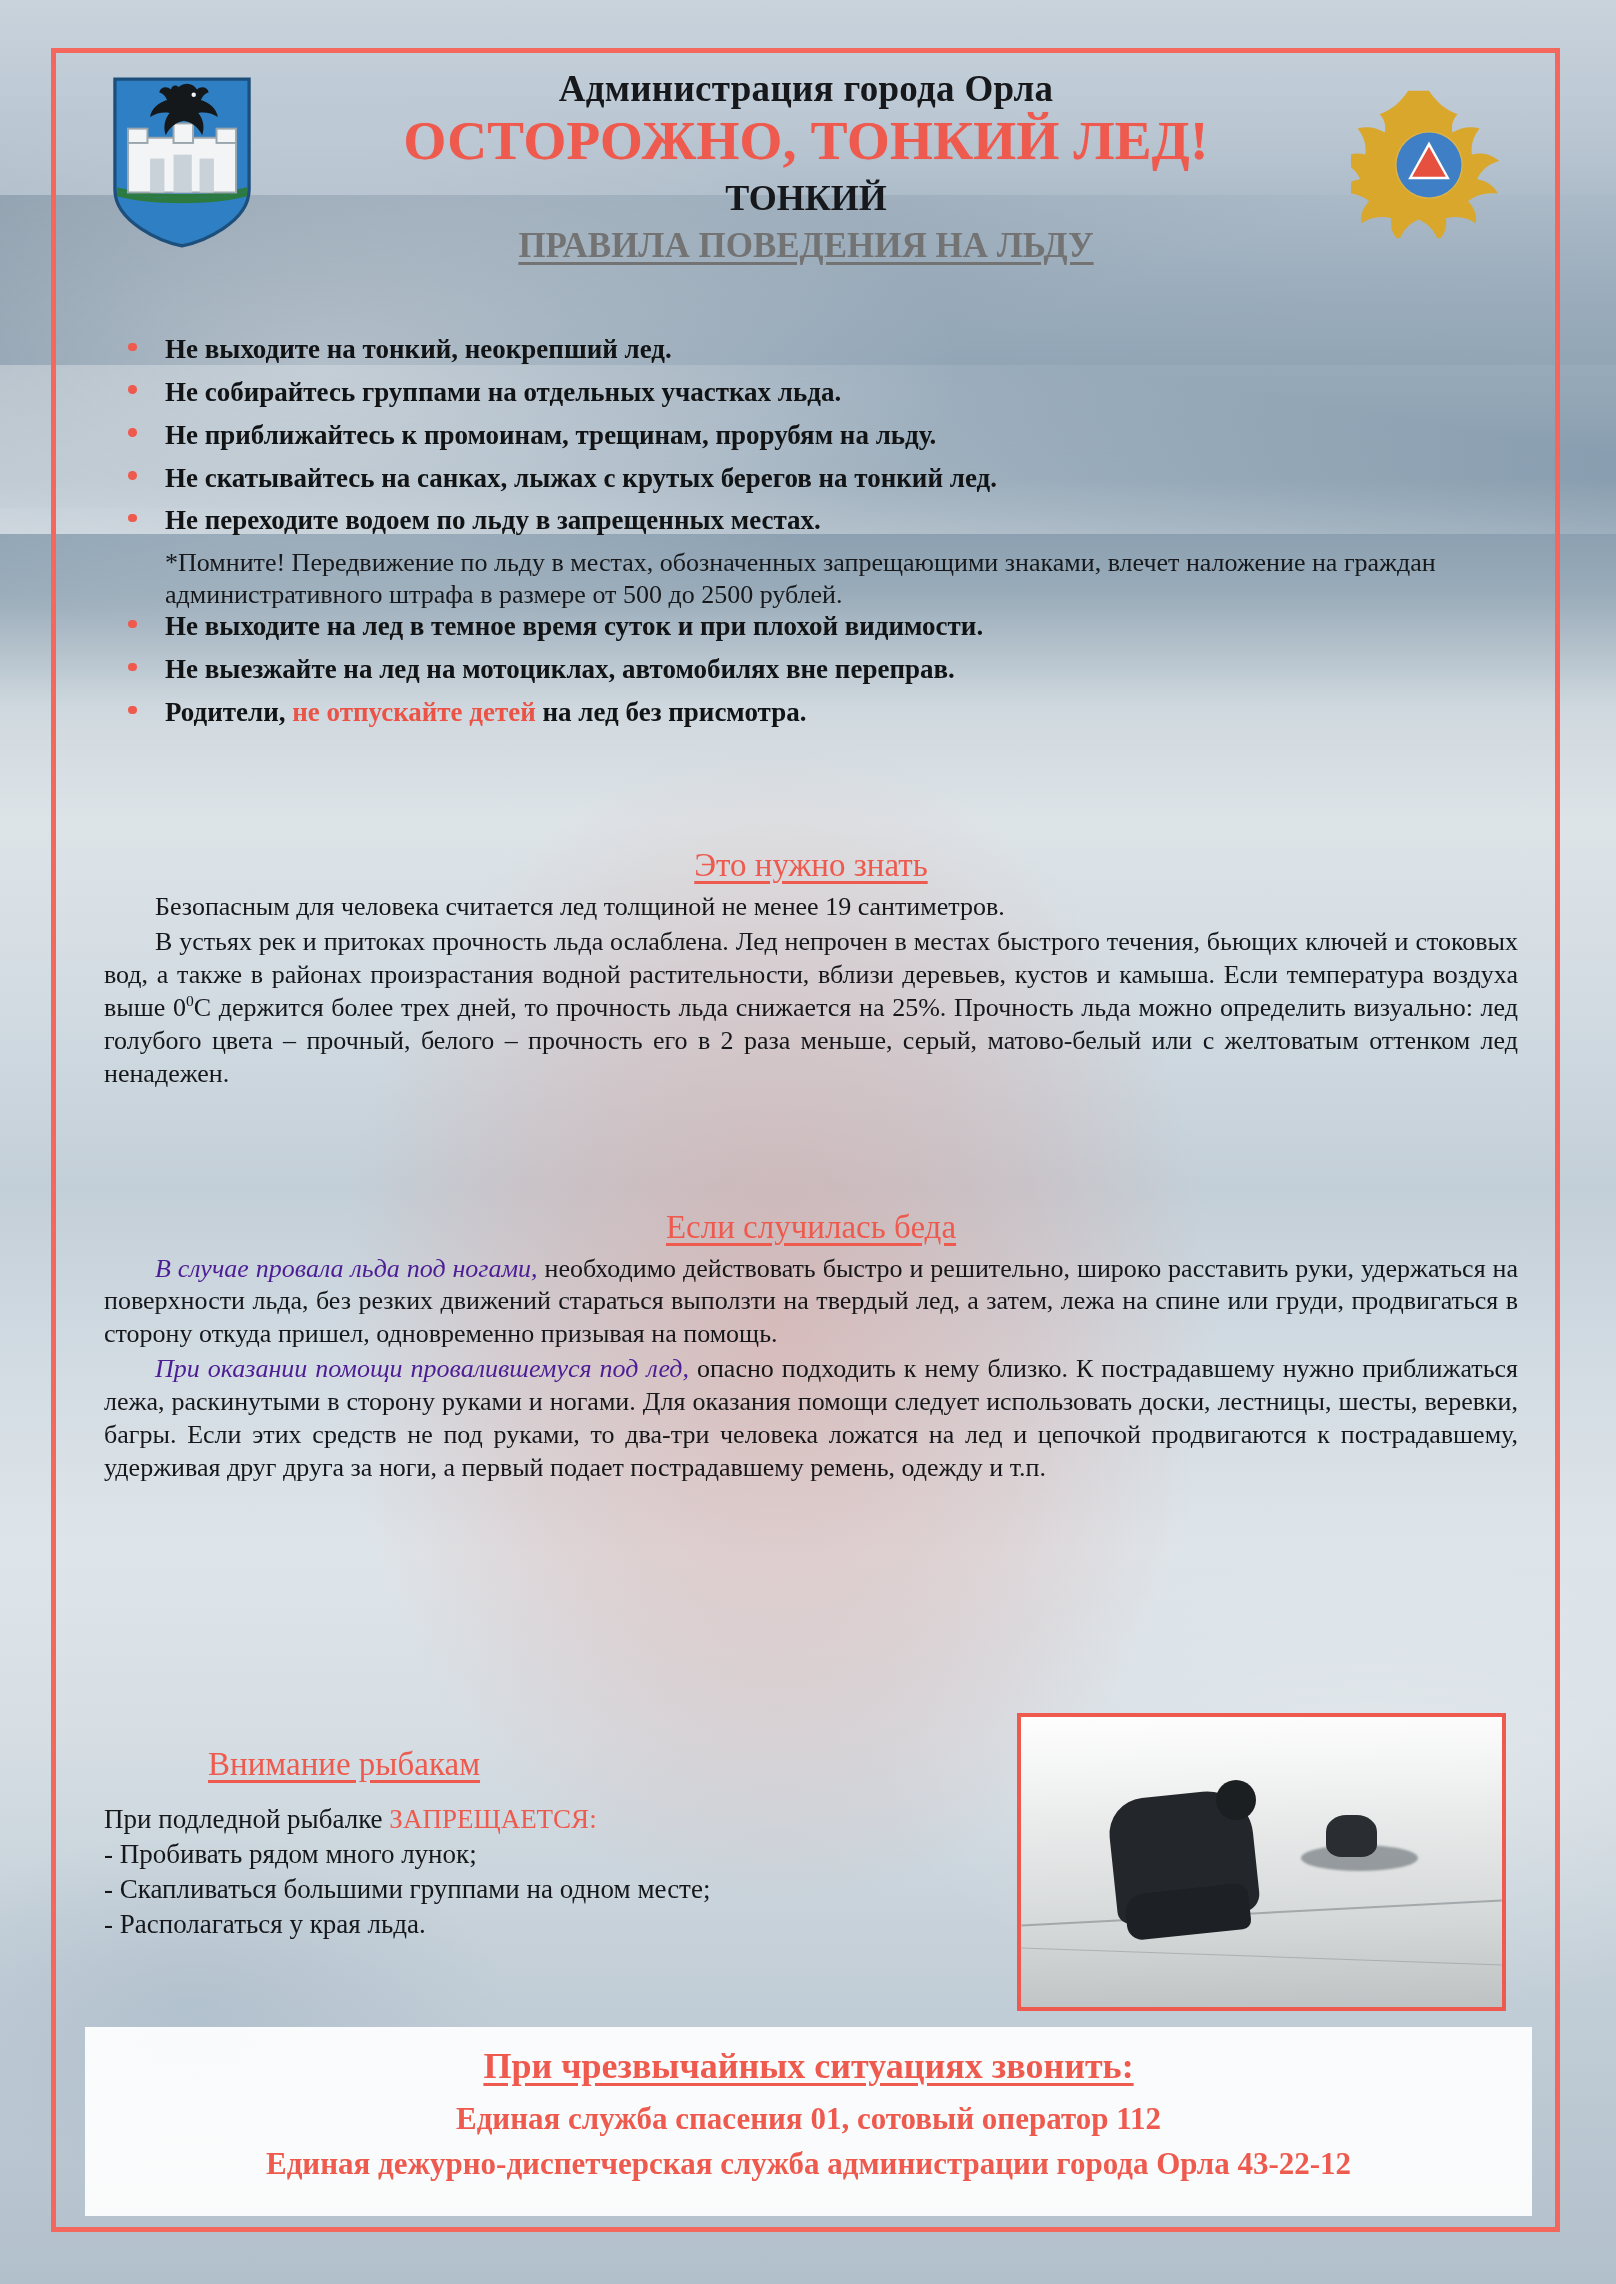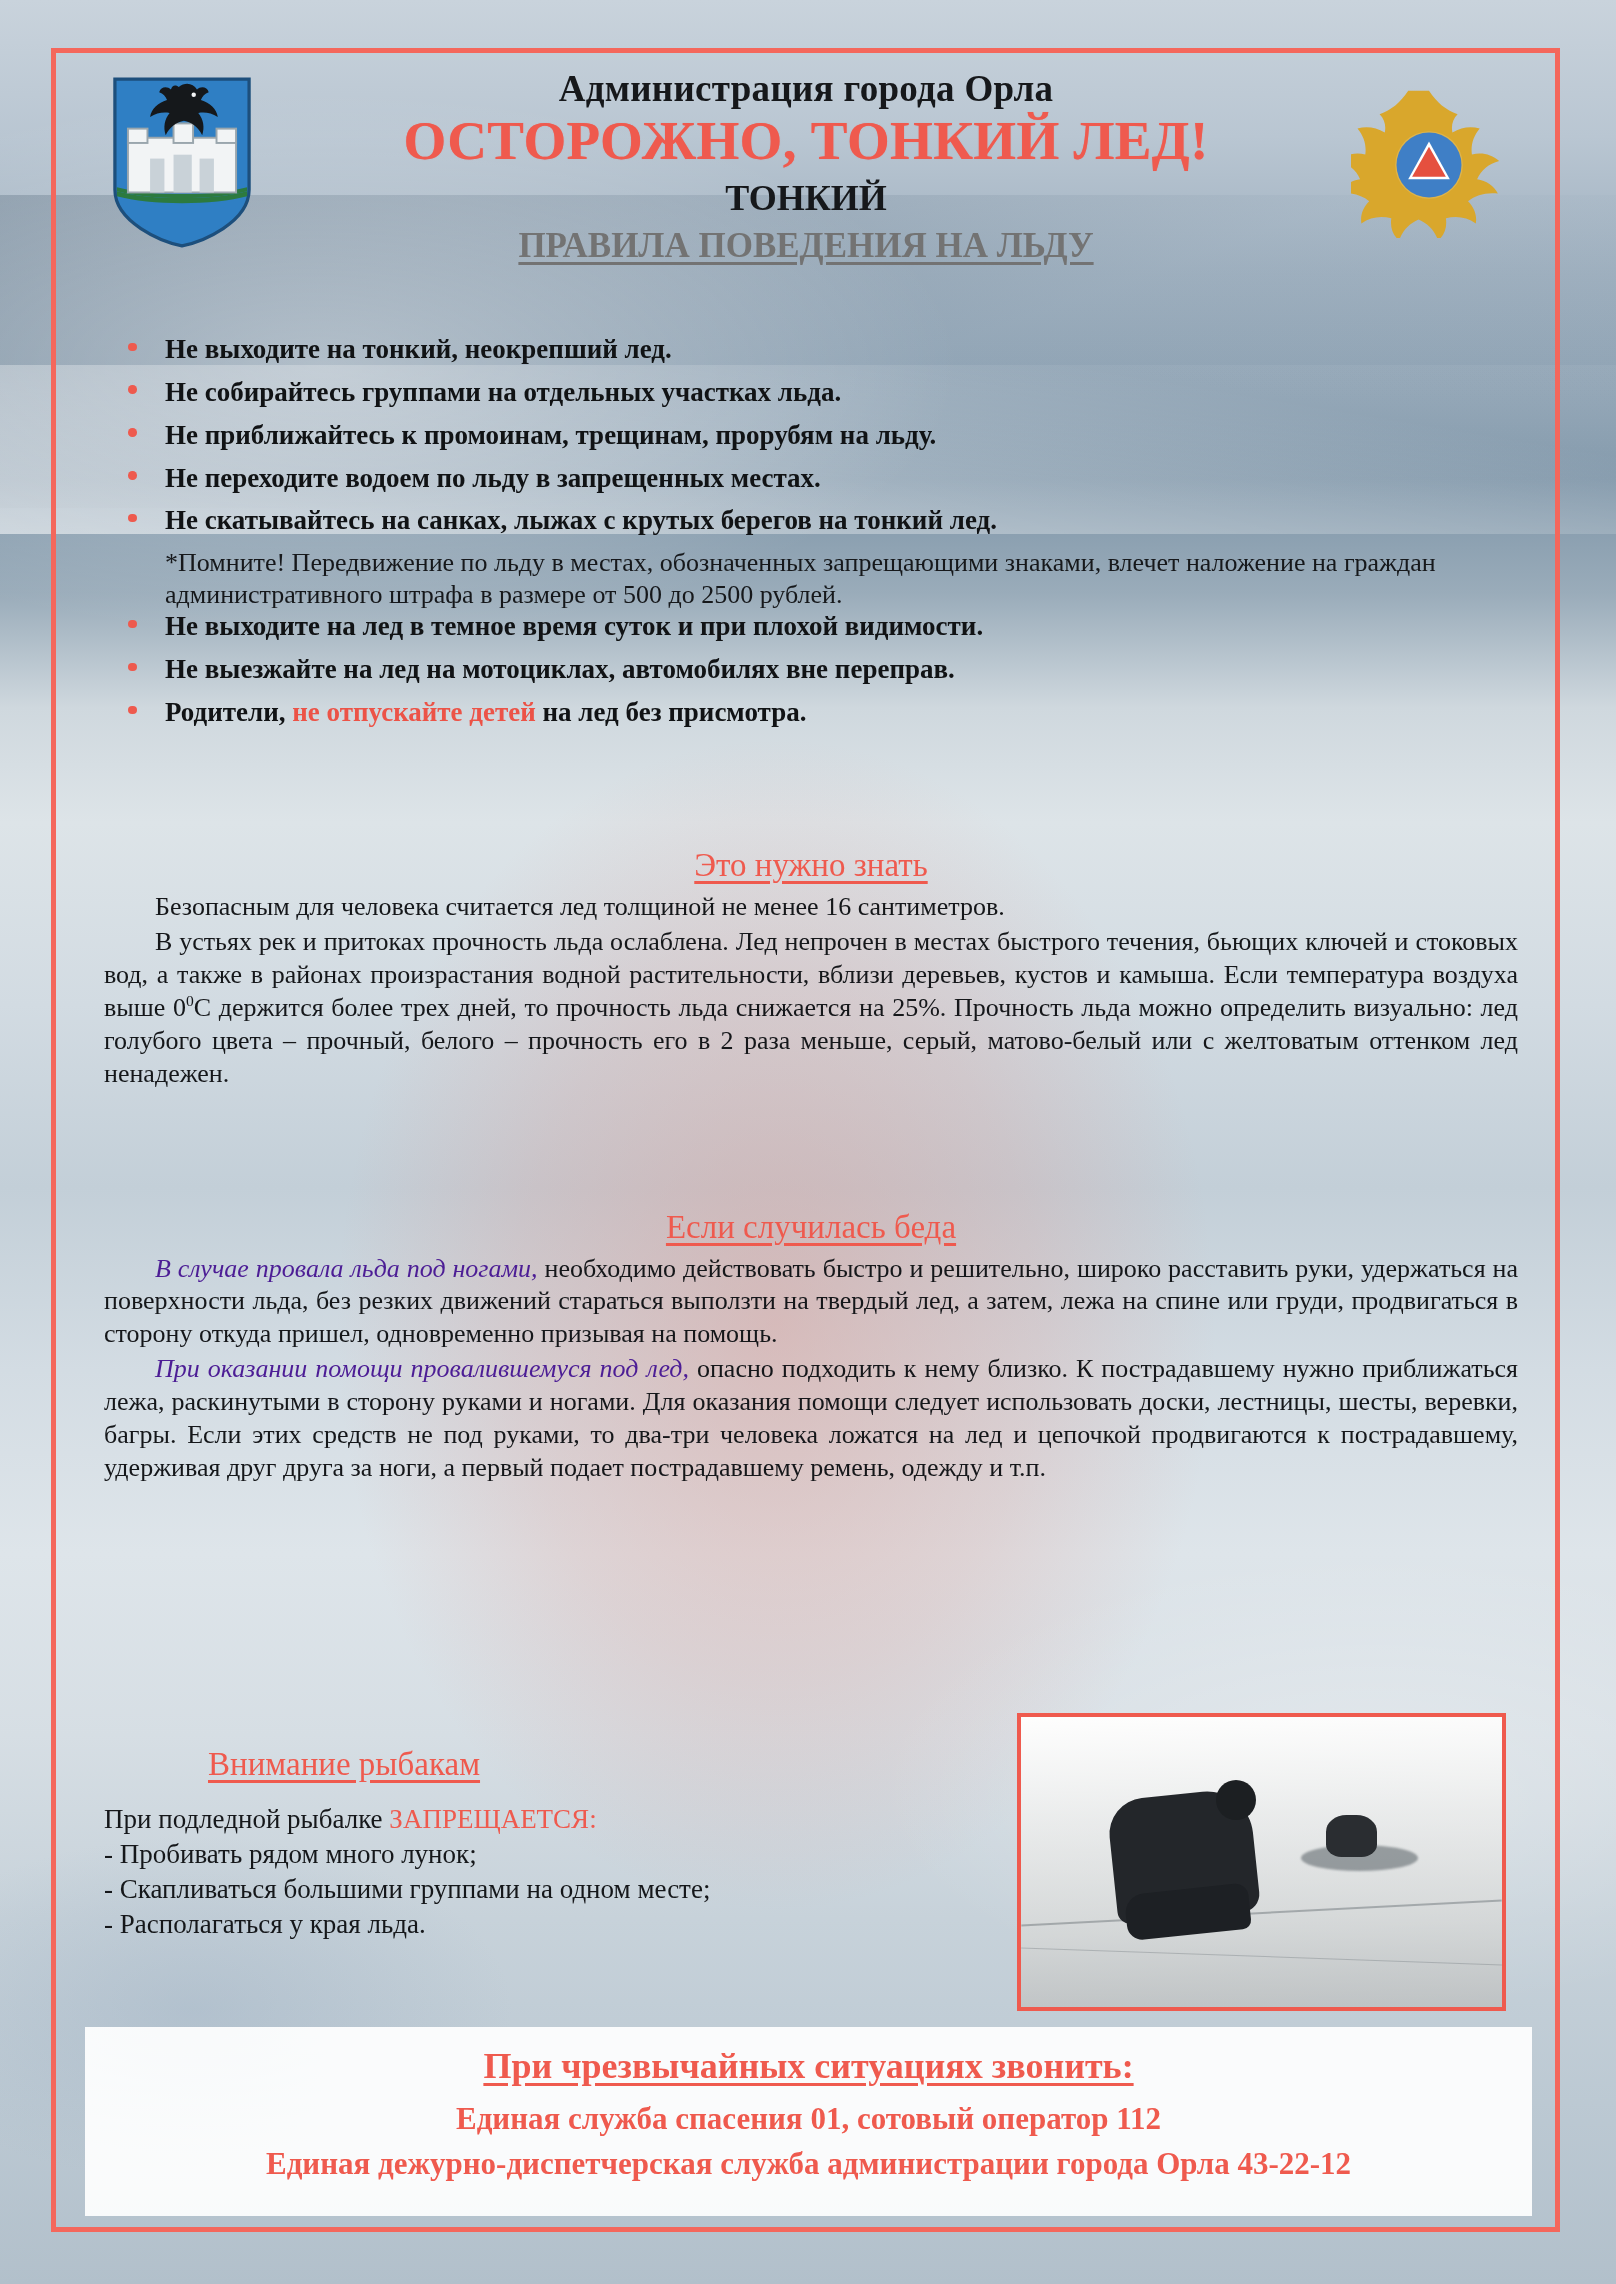--- a/index.html
+++ b/index.html
@@ -412,44 +412,44 @@
   <div class="rule">
     <span class="bullet"></span>
     <span>Не собирайтесь группами на отдельных участках льда.</span>
   </div>
   <div class="rule">
     <span class="bullet"></span>
     <span>Не приближайтесь к промоинам, трещинам, прорубям на льду.</span>
   </div>
   <div class="rule">
     <span class="bullet"></span>
+    <span>Не скатывайтесь на санках, лыжах с крутых берегов на тонкий лед.</span>
+  </div>
+  <div class="rule">
+    <span class="bullet"></span>
     <span>Не переходите водоем по льду в запрещенных местах.</span>
-  </div>
-  <div class="rule">
-    <span class="bullet"></span>
-    <span>Не скатывайтесь на санках, лыжах с крутых берегов на тонкий лед.</span>
   </div>
   <div class="note">*Помните! Передвижение по льду в местах, обозначенных запрещающими знаками, влечет наложение на граждан административного штрафа в размере от 500 до 2500 рублей.</div>
   <div class="rule">
     <span class="bullet"></span>
     <span>Не выходите на лед в темное время суток и при плохой видимости.</span>
   </div>
   <div class="rule">
     <span class="bullet"></span>
     <span>Не выезжайте на лед на мотоциклах, автомобилях вне переправ.</span>
   </div>
   <div class="rule">
     <span class="bullet"></span>
     <span>Родители, </span><span class="red-em">не отпускайте детей</span><span> на лед без присмотра.</span>
   </div>
 </div>
 
 <div class="know">
   <div class="sec-h">Это нужно знать</div>
-  <p class="body-p indent">Безопасным для человека считается лед толщиной не менее 16 сантиметров.</p>
+  <p class="body-p indent">Безопасным для человека считается лед толщиной не менее 19 сантиметров.</p>
   <p class="body-p indent"><span>В устьях рек и притоках прочность льда ослаблена. Лед непрочен в местах быстрого течения, бьющих ключей и стоковых вод, а также в районах произрастания водной растительности, вблизи деревьев, кустов и камыша. Если температура воздуха выше 0</span><sup>0</sup><span>С держится более трех дней, то прочность льда снижается на 25%. Прочность льда можно определить визуально: лед голубого цвета – прочный, белого – прочность его в 2 раза меньше, серый, матово-белый или с желтоватым оттенком лед ненадежен.</span></p>
 </div>
 
 <div class="trouble">
   <div class="sec-h">Если случилась беда</div>
   <p class="body-p indent"><span class="ital-red">В случае провала льда под ногами,</span><span> необходимо действовать быстро и решительно, широко расставить руки, удержаться на поверхности льда, без резких движений стараться выползти на твердый лед, а затем, лежа на спине или груди, продвигаться в сторону откуда пришел, одновременно призывая на помощь.</span></p>
   <p class="body-p indent"><span class="ital-red">При оказании помощи провалившемуся под лед,</span><span> опасно подходить к нему близко. К пострадавшему нужно приближаться лежа, раскинутыми в сторону руками и ногами. Для оказания помощи следует использовать доски, лестницы, шесты, веревки, багры. Если этих средств не под руками, то два-три человека ложатся на лед и цепочкой продвигаются к пострадавшему, удерживая друг друга за ноги, а первый подает пострадавшему ремень, одежду и т.п.</span></p>
 </div>
 
 <div class="fishers">

